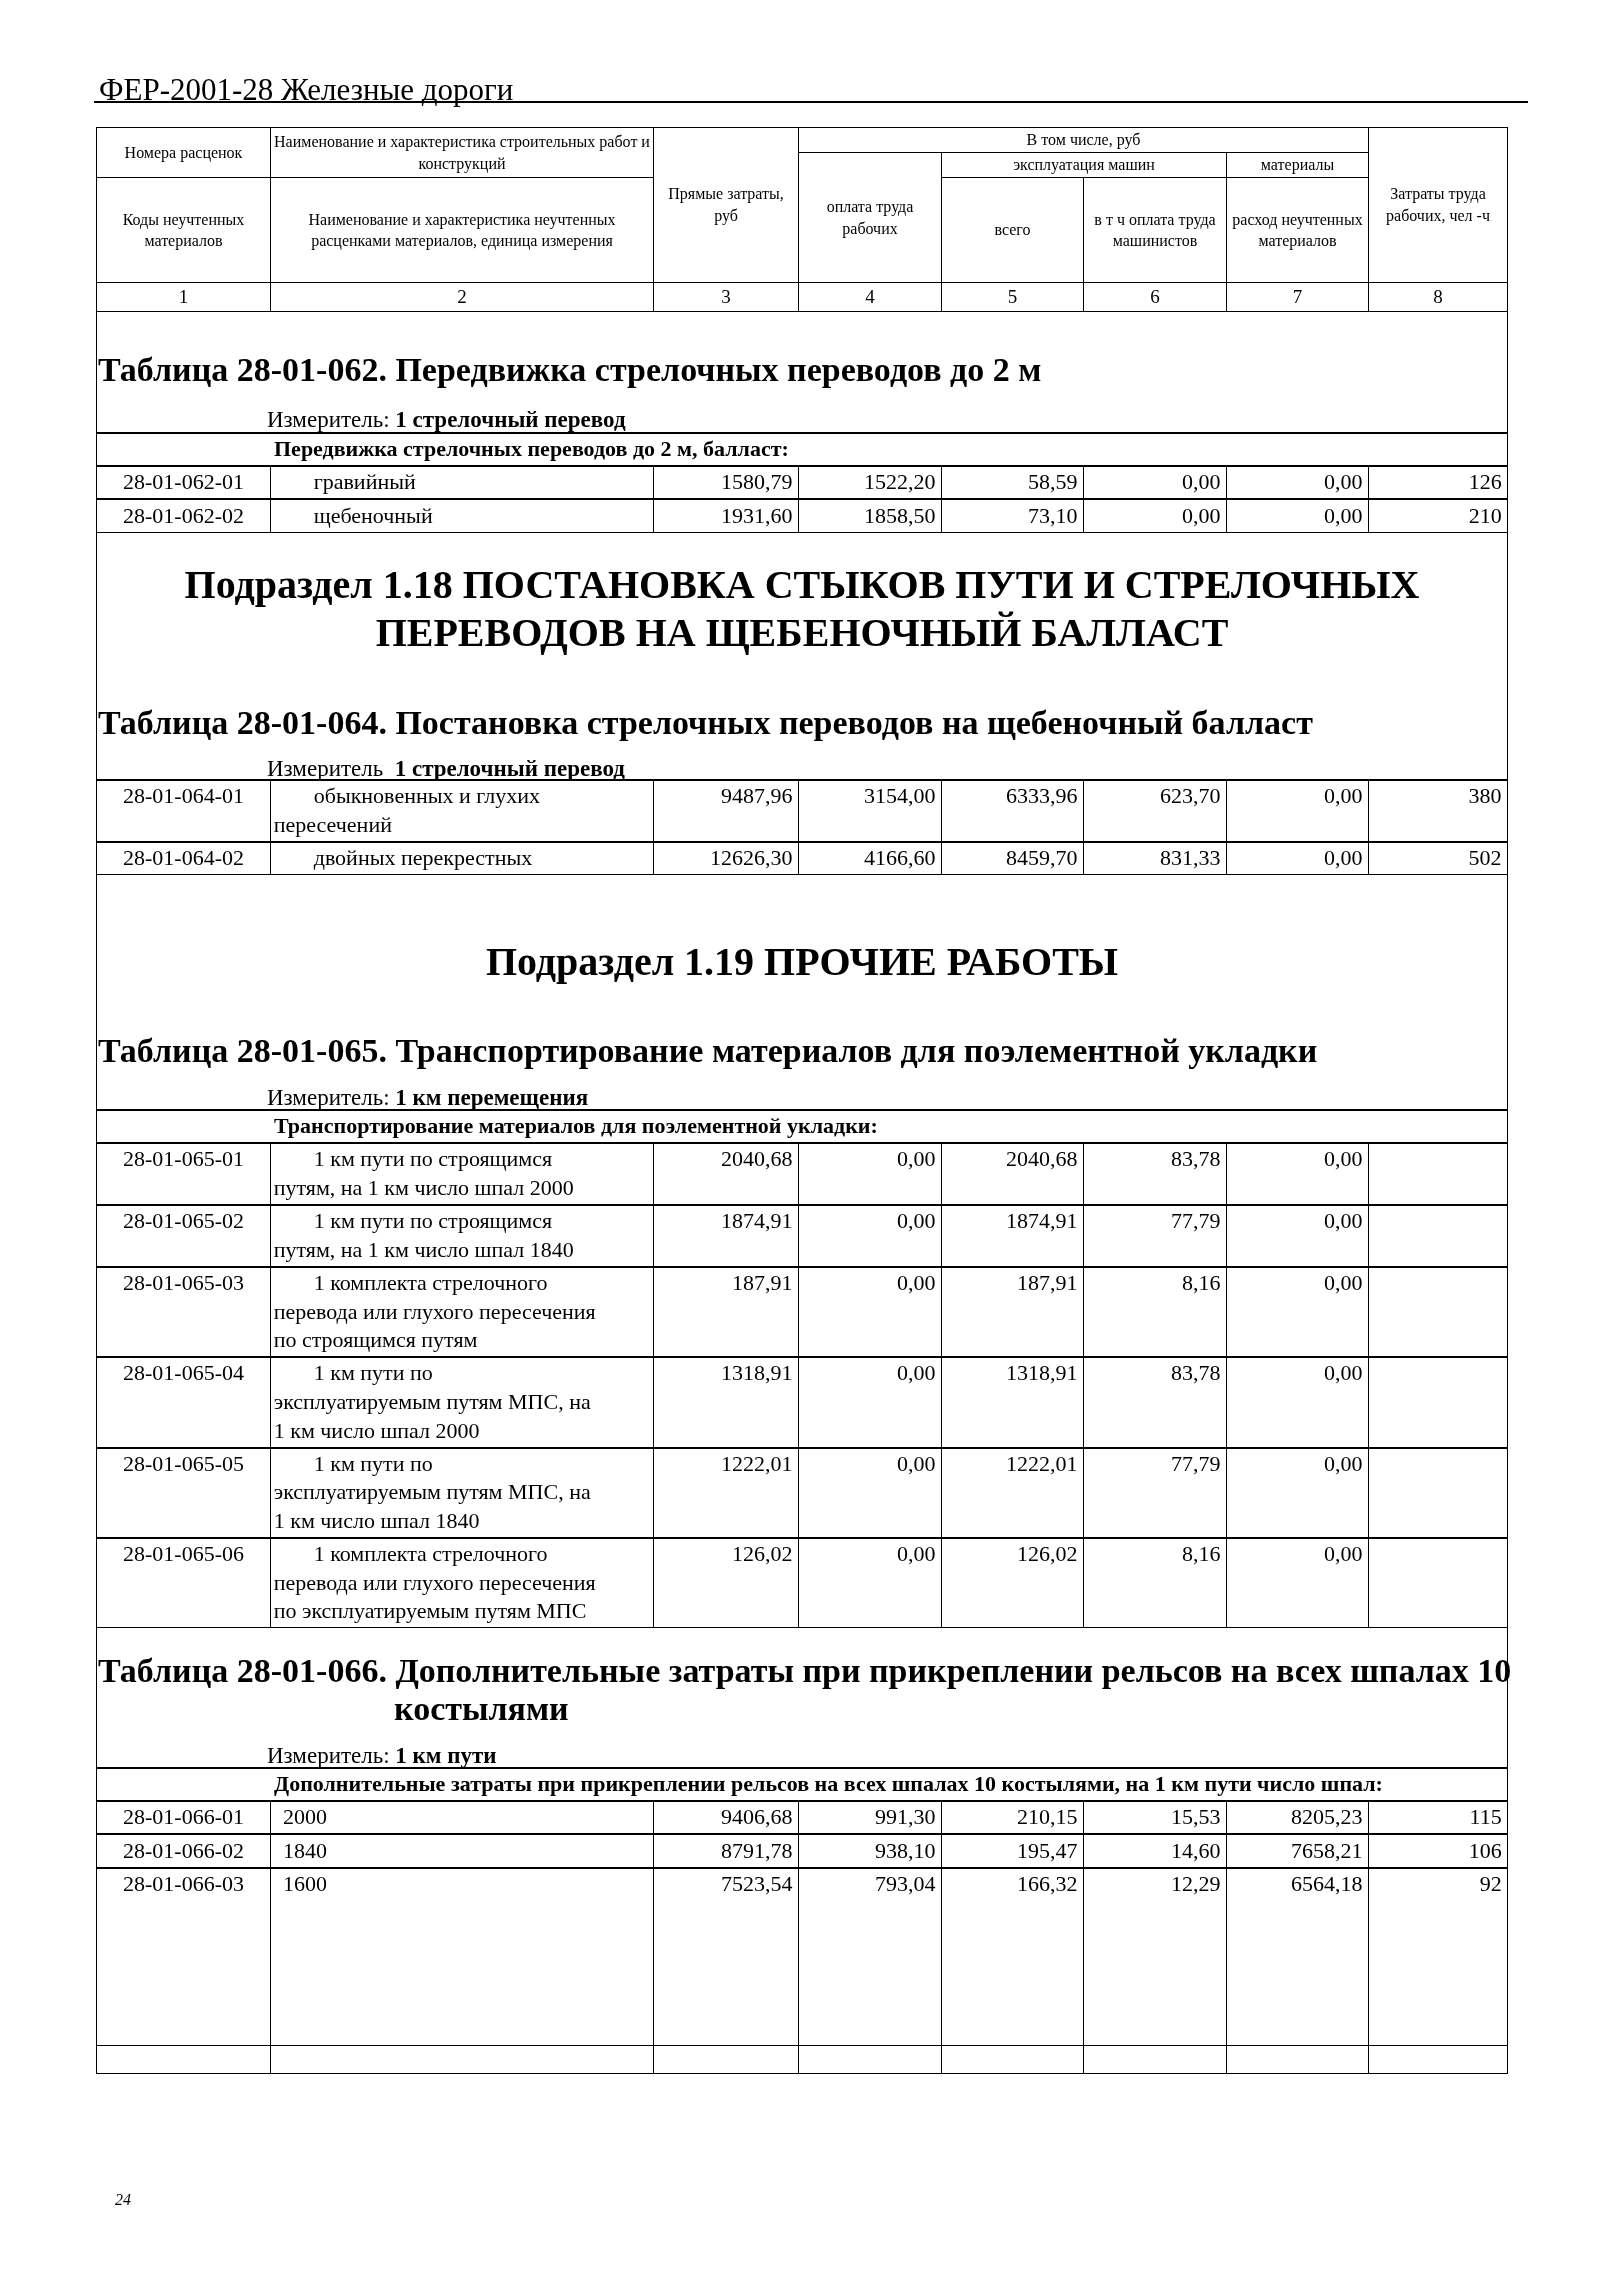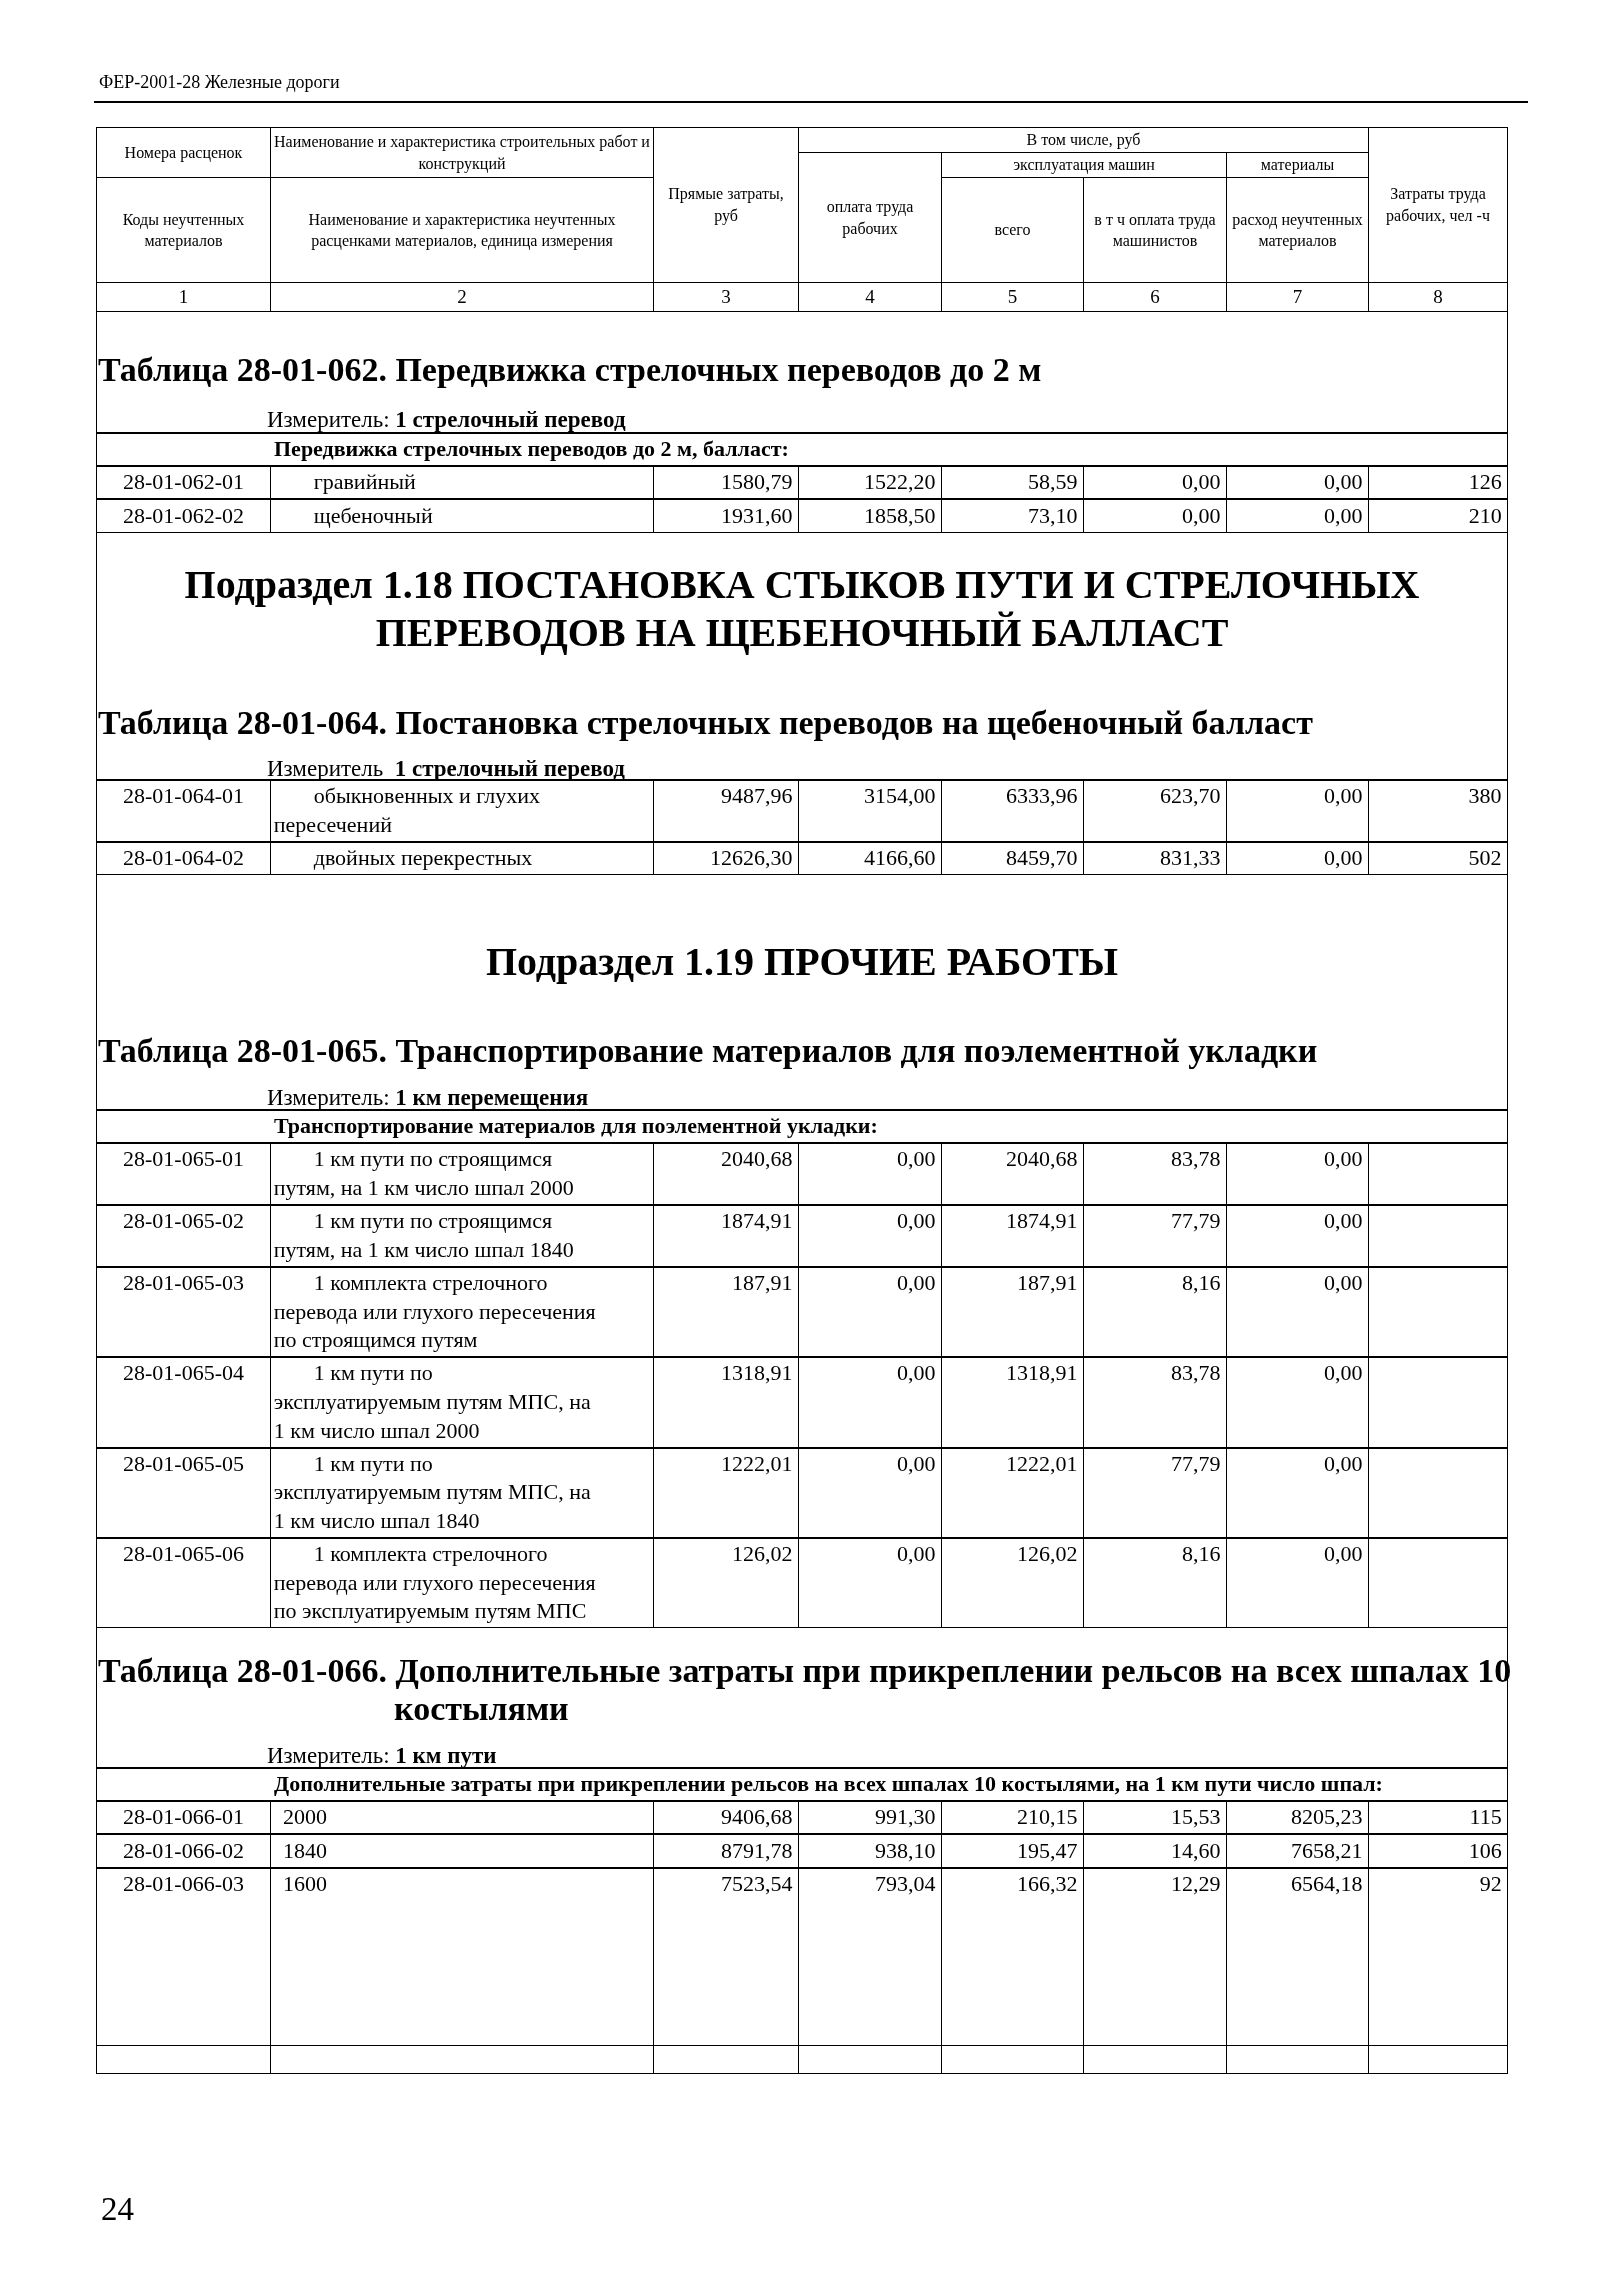--- a/index.html
+++ b/index.html
@@ -1,37 +1,37 @@
 <!DOCTYPE html>
 <html style="font-size:10.7px"><head>
 <meta charset="utf-8">
 <style>
   html, body { margin:0; padding:0; background:#ffffff; }
   body { width:1617px; height:2295px; position:relative; font-family:"Liberation Serif", serif; color:#000; overflow:hidden; }
-  .page-header { position:absolute; left:99px; top:72px; font-size:18px; }
+  .page-header { position:absolute; left:99px; top:72px; font-size:31px; }
   .header-rule { position:absolute; left:94px; top:101px; width:1434px; height:0; border-top:2px solid #000; }
   .frame { position:absolute; left:96px; top:127px; width:1412px; height:1919px; border:1.3px solid #000; box-sizing:border-box; }
   table { border-collapse:collapse; table-layout:fixed; }
   .hdr { position:absolute; left:96px; top:127px; width:1412px; font-size:16px; }
   .hdr td { border:1.3px solid #000; text-align:center; vertical-align:middle; padding:1.3px; line-height:1.35; }
   .hdr .num { font-size:19px; height:23px; }
   .table-title { position:absolute; left:98px; font-size:34px; font-weight:bold; white-space:nowrap; }
   .table-title .cont { display:block; padding-left:296px; }
   .measure { position:absolute; left:267px; font-size:23px; }
   .measure b { font-weight:bold; }
   .section-title { position:absolute; left:96px; width:1412px; text-align:center; font-size:40px; font-weight:bold; line-height:1.2; }
   .data { position:absolute; left:96px; width:1412px; font-size:22px; }
   .data td { border:1.3px solid #000; padding:1.3px 5.4px; vertical-align:top; line-height:1.3; }
   .data td.r { text-align:right; }
   .data td.c { text-align:center; padding:1.3px 2.7px; }
   .data td.desc { padding-left:2.7px;margin-left:14px; }
   .data td.desc .first { padding-left:40px; }
   .data td.group { font-weight:bold; border-left:1.3px solid #000; padding-left:177px; }
   .data tr.thick td { border-top-width:2.7px; }
-  .page-num { position:absolute; left:101px; top:2191px; font-size:33px; }
+  .page-num { position:absolute; left:115px; top:2191px; font-size:16px;font-style:italic; }
 </style>
 </head>
 <body>
 
 <div class="page-header">ФЕР-2001-28 Железные дороги</div>
 <div class="header-rule"></div>
 
 <div class="frame"></div>
 
 <table class="hdr">

